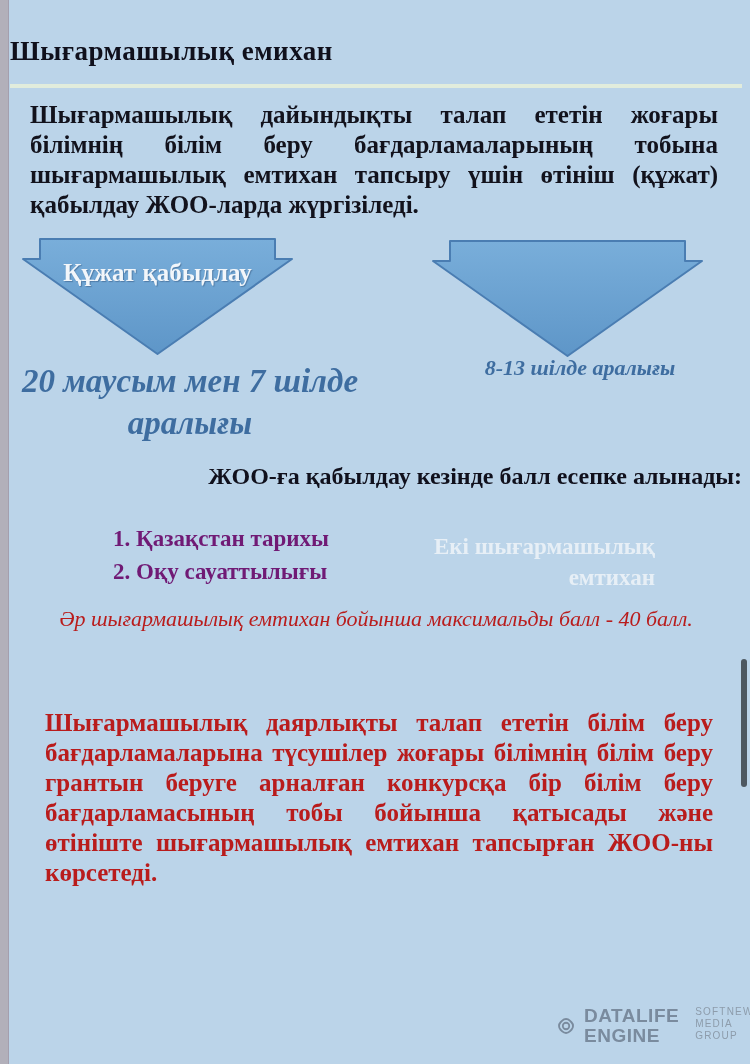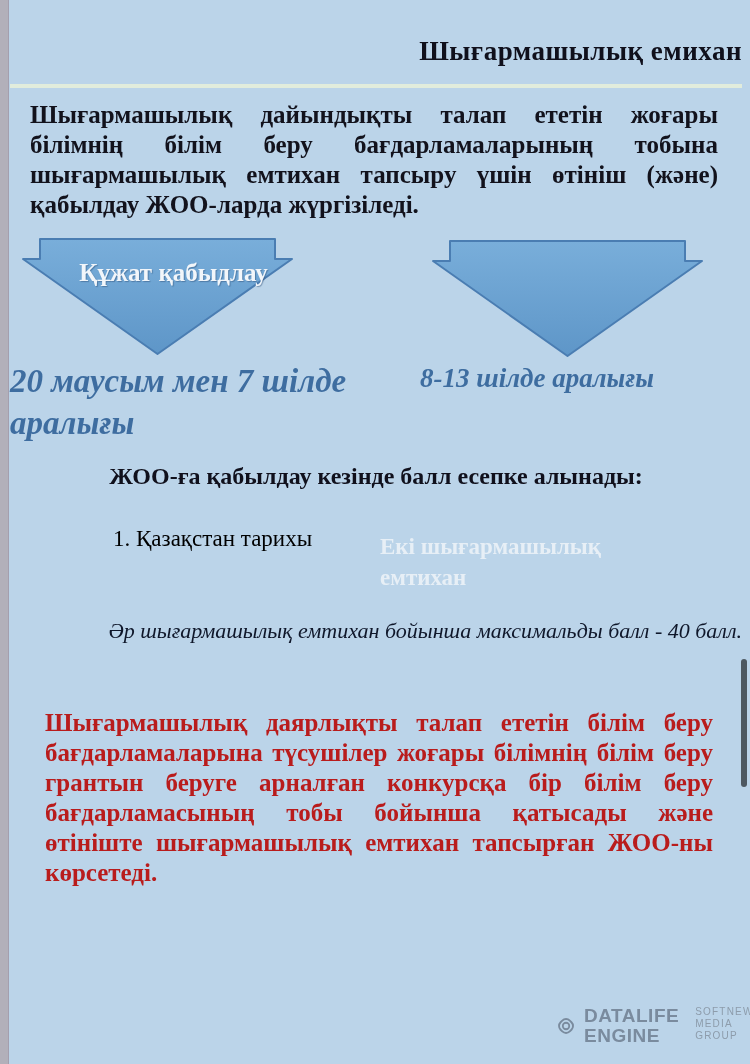--- a/index.html
+++ b/index.html
@@ -18,21 +18,21 @@
     position: absolute;
     left: 0; top: 0;
     width: 9px; height: 100%;
     background: #b2b0ba;
     border-right: 1px solid #a49fae;
   }
 
   .title {
     position: absolute;
     top: 36px; left: 10px; width: 732px;
-    text-align: right;
+    text-align: left;
     font-size: 27px;
     font-weight: bold;
     color: #10101c;
     letter-spacing: 0.5px;
   }
 
   .divider {
     position: absolute;
     top: 84px; left: 10px; width: 732px; height: 4px;
     background: #e6eeda;
@@ -48,73 +48,73 @@
     color: #12121c;
     text-align: justify;
   }
 
   .arrow-wrap { position: absolute; width: 271px; height: 117px; }
   .arrow-wrap.left  { left: 22px;  top: 238px; }
   .arrow-wrap.right { left: 432px; top: 240px; }
   .arrow-wrap svg { position: absolute; left: 0; top: 0; width: 100%; height: 100%; }
   .arrow-label {
     position: absolute;
-    top: 21px; left: 16px; width: 100%;
+    top: 21px; left: 0; width: 100%;
     text-align: center;
     font-size: 25px;
     font-weight: bold;
     color: #f2f6fa;
     text-shadow: 1px 1px 1px rgba(40,70,110,0.45);
   }
 
   .period {
     position: absolute;
     font-style: italic;
     font-weight: bold;
     color: #3e6da0;
+    text-align: center;
   }
   .period.left  { left: 10px;  top: 360px; width: 360px; font-size: 33px; line-height: 42px; }
-  .period.right { left: 420px; top: 358px; width: 320px; font-size: 27px; line-height: 40px; }
+  .period.right { left: 420px; top: 348px; width: 320px; font-size: 22px; line-height: 40px; }
 
   .scoring-heading {
     position: absolute;
     top: 463px; left: 10px; width: 732px;
-    text-align: center;
+    text-align: right;
     font-size: 24px;
     font-weight: bold;
     color: #10101c;
   }
 
   .subject-list {
     position: absolute;
     left: 113px; top: 522px;
     font-size: 23px;
-    font-weight: normal;
-    color: #000000;
+    font-weight: bold;
+    color: #701a75;
     line-height: 33px;
   }
 
   .creative-exams {
     position: absolute;
     left: 380px; top: 531px; width: 275px;
-    text-align: left;
+    text-align: right;
     font-size: 23px;
     font-weight: bold;
     color: #e7eff6;
     line-height: 31px;
   }
 
   .max-score-note {
     position: absolute;
     top: 606px; left: 10px; width: 732px;
-    text-align: right;
+    text-align: center;
     font-style: italic;
     font-size: 22px;
-    color: #0f172a;
-    margin-top: 12px;
+    color: #b91c1c;
   }
 
   .outro {
     position: absolute;
     top: 708px; left: 45px; width: 668px;
     font-size: 25px;
     font-weight: bold;
     line-height: 30px;
     color: #b91c1c;
     text-align: justify;
@@ -158,21 +158,21 @@
 <body>
 
 <div class="page">
 
   <div class="left-strip"></div>
 
   <div class="title">Шығармашылық емихан</div>
 
   <div class="divider"></div>
 
-  <div class="intro">Шығармашылық дайындықты талап ететін жоғары білімнің білім беру бағдарламаларының тобына шығармашылық емтихан тапсыру үшін өтініш (және) қабылдау ЖОО-ларда жүргізіледі.</div>
+  <div class="intro">Шығармашылық дайындықты талап ететін жоғары білімнің білім беру бағдарламаларының тобына шығармашылық емтихан тапсыру үшін өтініш (құжат) қабылдау ЖОО-ларда жүргізіледі.</div>
 
   <div class="arrow-wrap left">
     <svg viewBox="0 0 271 117" aria-hidden="true">
       <defs>
         <linearGradient id="arrowGrad" x1="0" y1="0" x2="0" y2="1">
           <stop offset="0" stop-color="#79aeda"></stop>
           <stop offset="1" stop-color="#5e96c8"></stop>
         </linearGradient>
       </defs>
       <polygon points="18,1 253,1 253,21 270,21 135.5,116 1,21 18,21" fill="url(#arrowGrad)" stroke="#4a7db2" stroke-width="2" stroke-linejoin="round"></polygon>
@@ -186,20 +186,21 @@
     </svg>
   </div>
 
   <div class="period left">20 маусым мен 7 шілде аралығы</div>
   <div class="period right">8-13 шілде аралығы</div>
 
   <div class="scoring-heading">ЖОО-ға қабылдау кезінде балл есепке алынады:</div>
 
   <div class="subject-list">
     <div>1. Қазақстан тарихы</div>
+    <div>2. Оқу сауаттылығы</div>
   </div>
 
   <div class="creative-exams">Екі шығармашылық емтихан</div>
 
   <div class="max-score-note">Әр шығармашылық емтихан бойынша максимальды балл - 40 балл.</div>
 
   <div class="outro">Шығармашылық даярлықты талап ететін білім беру бағдарламаларына түсушілер жоғары білімнің білім беру грантын беруге арналған конкурсқа бір білім беру бағдарламасының тобы бойынша қатысады және өтініште шығармашылық емтихан тапсырған ЖОО-ны көрсетеді.</div>
 
   <div class="scrollbar-thumb"></div>
 

